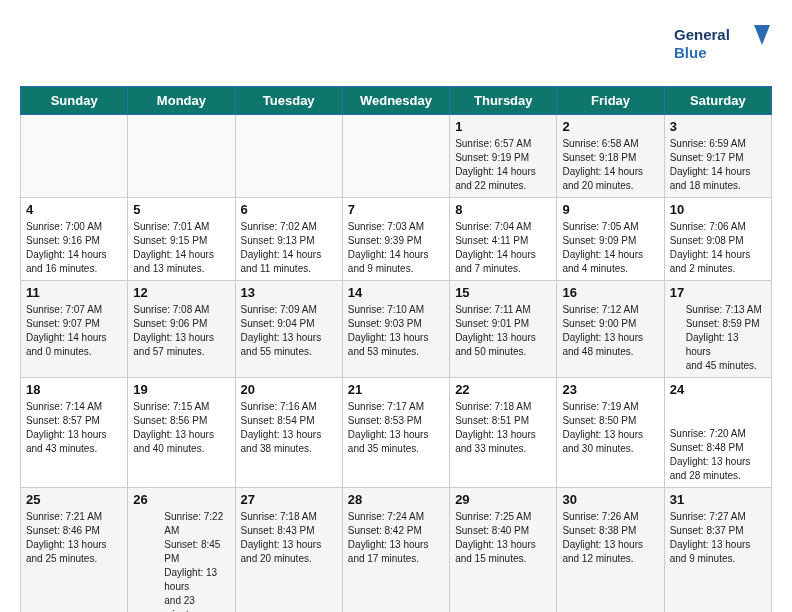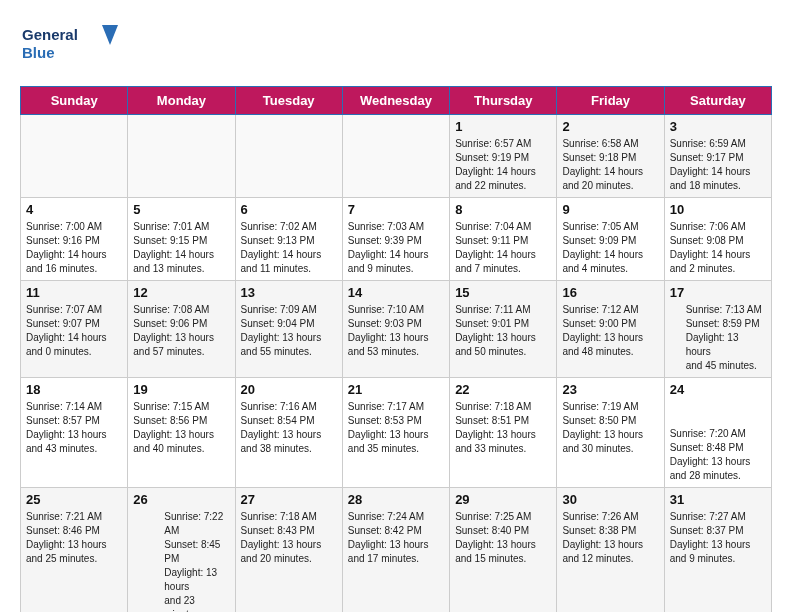--- a/index.html
+++ b/index.html
@@ -5,21 +5,21 @@
     * { box-sizing: border-box; margin: 0; padding: 0; }
     body {
       font-family: Arial, sans-serif;
       background: #fff;
       width: 792px;
       min-height: 612px;
       padding: 20px;
     }
     .header {
       display: flex;
-      justify-content: flex-start;
+      justify-content: flex-end;
       align-items: flex-start;
       margin-bottom: 16px;
     }
     .logo {
       display: flex;
       align-items: center;
       gap: 4px;
     }
     .title-block {
       text-align: right;
@@ -32,21 +32,21 @@
     .location {
       font-size: 15px;
       color: #444;
     }
     table {
       width: 100%;
       border-collapse: collapse;
       font-size: 11px;
     }
     thead tr th {
-      background-color: #be185d;
+      background-color: #0f766e;
       color: #fff;
       text-align: center;
       padding: 6px 4px;
       font-size: 13px;
       font-weight: bold;
       border: 1px solid #2a6db5;
     }
     tbody tr {
       height: 80px;
     }
@@ -160,21 +160,21 @@
         <td>
           <div class="day-number">7</div>
           <div class="day-info" style="white-space: pre-line;">Sunrise: 7:03 AM
 Sunset: 9:39 PM
 Daylight: 14 hours
 and 9 minutes.</div>
         </td>
         <td>
           <div class="day-number">8</div>
           <div class="day-info" style="white-space: pre-line;">Sunrise: 7:04 AM
-Sunset: 9:11 PM
+Sunset: 4:11 PM
 Daylight: 14 hours
 and 7 minutes.</div>
         </td>
         <td>
           <div class="day-number">9</div>
           <div class="day-info" style="white-space: pre-line;">Sunrise: 7:05 AM
 Sunset: 9:09 PM
 Daylight: 14 hours
 and 4 minutes.</div>
         </td>

